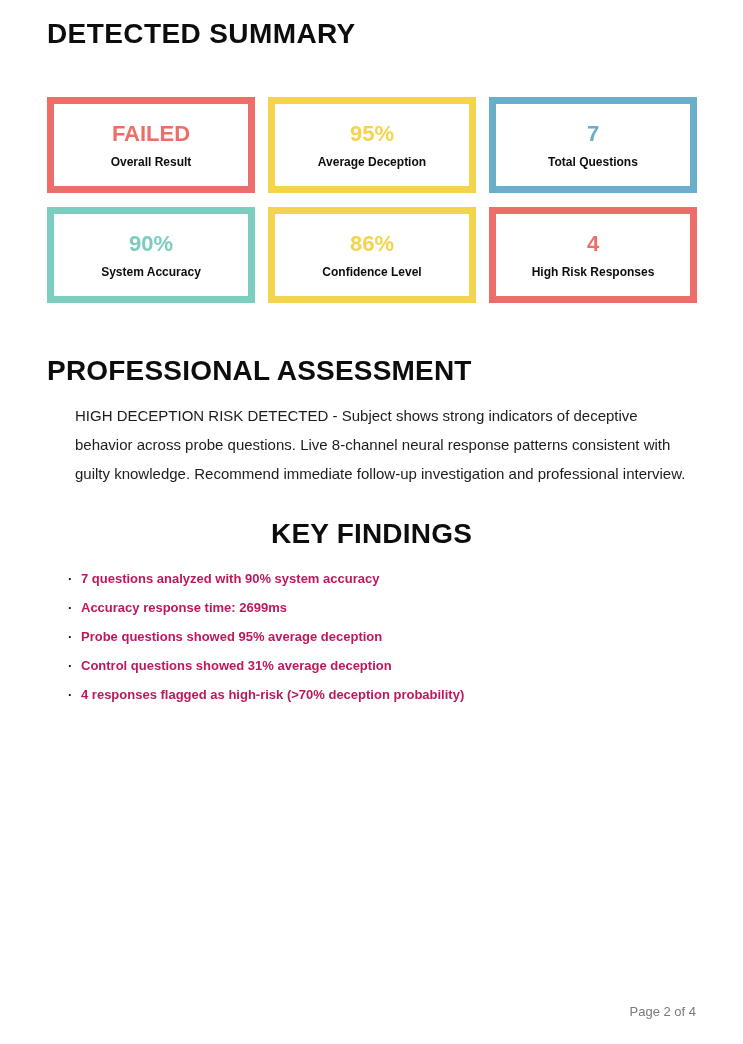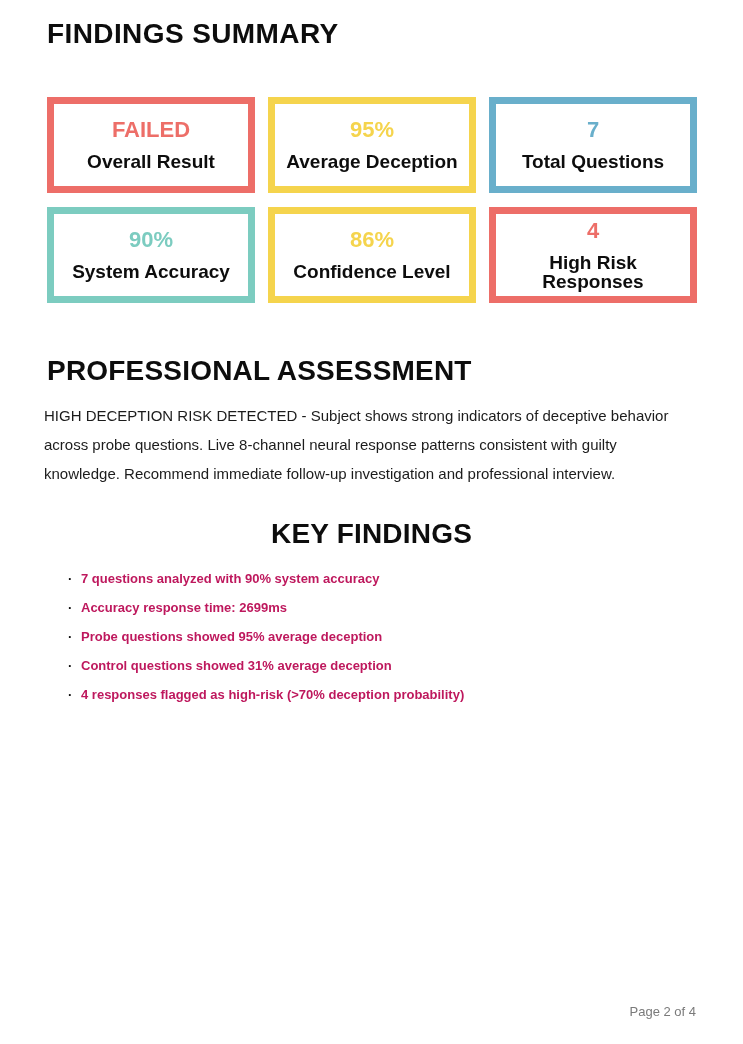--- a/index.html
+++ b/index.html
@@ -40,37 +40,37 @@
     gap: 11px;
     text-align: center;
   }
   .stat-value {
     font-size: 22px;
     font-weight: 700;
     color: var(--c, #333333);
     line-height: 1;
   }
   .stat-label {
-    font-size: 19px;
+    font-size: 12px;
     font-weight: 700;
     color: #0d0d0d;
     line-height: 1;
   }
   .section-heading {
     margin: 0;
     padding: 52px 47px 0 47px;
     font-size: 28px;
     font-weight: 700;
     color: #0d0d0d;
     letter-spacing: 0.2px;
   }
   .section-heading.findings { padding-top: 30px; text-align: center; }
   .assessment-body {
     margin: 0;
-    padding: 14px 47px 0 44px;
+    padding: 14px 47px 0 75px;
     max-width: 648px;
     box-sizing: content-box;
     font-size: 15px;
     line-height: 29px;
     font-weight: 400;
     color: #1c1c1c;
   }
   .findings-list {
     margin: 21px 47px 0 68px;
     padding: 0;
@@ -99,21 +99,21 @@
     right: 47px;
     font-size: 13px;
     color: #7a7a7a;
   }
 </style>
 </head>
 <body>
 
 <div class="page">
 
-  <h1 class="page-title">FINDINGS SUMMARY</h1>
+  <h1 class="page-title">DETECTED SUMMARY</h1>
 
   <div class="cards-grid">
     <div class="stat-card" style="--c: #ed6e68;">
       <div class="stat-value">FAILED</div>
       <div class="stat-label">Overall Result</div>
     </div>
     <div class="stat-card" style="--c: #f5d44d;">
       <div class="stat-value">95%</div>
       <div class="stat-label">Average Deception</div>
     </div>

